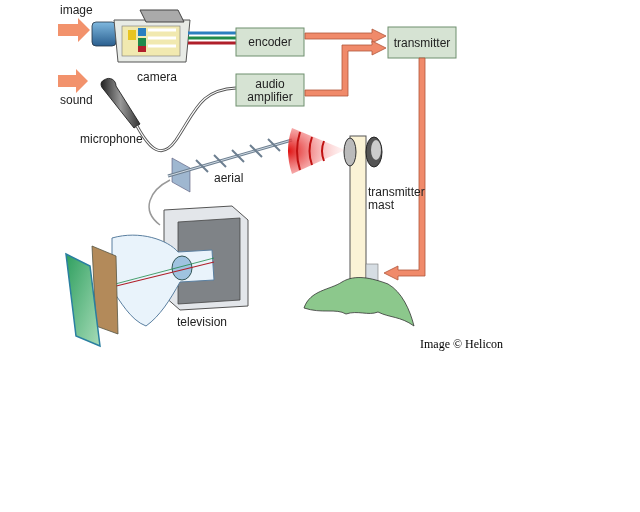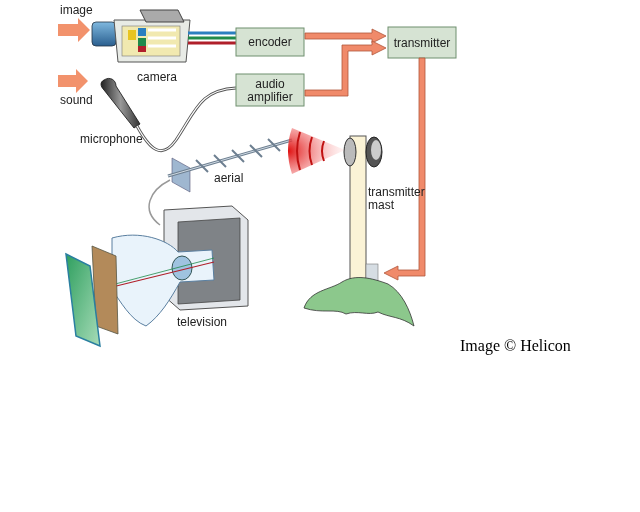--- a/index.html
+++ b/index.html
@@ -1,20 +1,20 @@
 <!DOCTYPE html>
 <html><head>
 <meta charset="utf-8">
 <style>
   html,body{margin:0;padding:0;background:#fff;}
   body{width:640px;height:512px;position:relative;overflow:hidden;font-family:"Liberation Sans",sans-serif;}
   svg{position:absolute;left:0;top:0;}
   .lbl{font-family:"Liberation Sans",sans-serif;font-size:12px;fill:#222;}
   .boxlbl{font-family:"Liberation Sans",sans-serif;font-size:12px;fill:#222;}
-  .credit{position:absolute;left:460px;top:337px;font-family:"Liberation Serif",serif;font-size:16px;color:#000;}
+  .credit{position:absolute;left:420px;top:337px;font-family:"Liberation Serif",serif;font-size:12px;color:#000;}
 </style>
 </head>
 <body>
 
 <svg width="640" height="512" viewBox="0 0 640 512">
   <defs>
     <radialGradient id="beam" cx="0" cy="0.5" r="1">
       <stop offset="0" stop-color="#e01010"></stop>
       <stop offset="1" stop-color="#ffd0d0" stop-opacity="0.2"></stop>
     </radialGradient>

